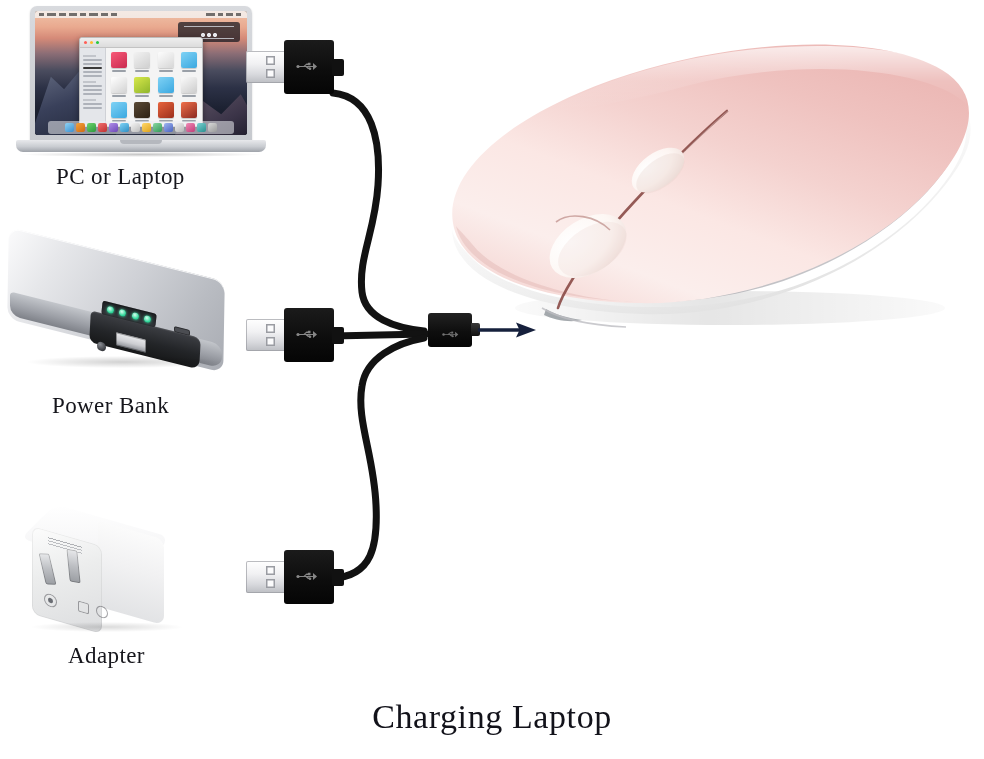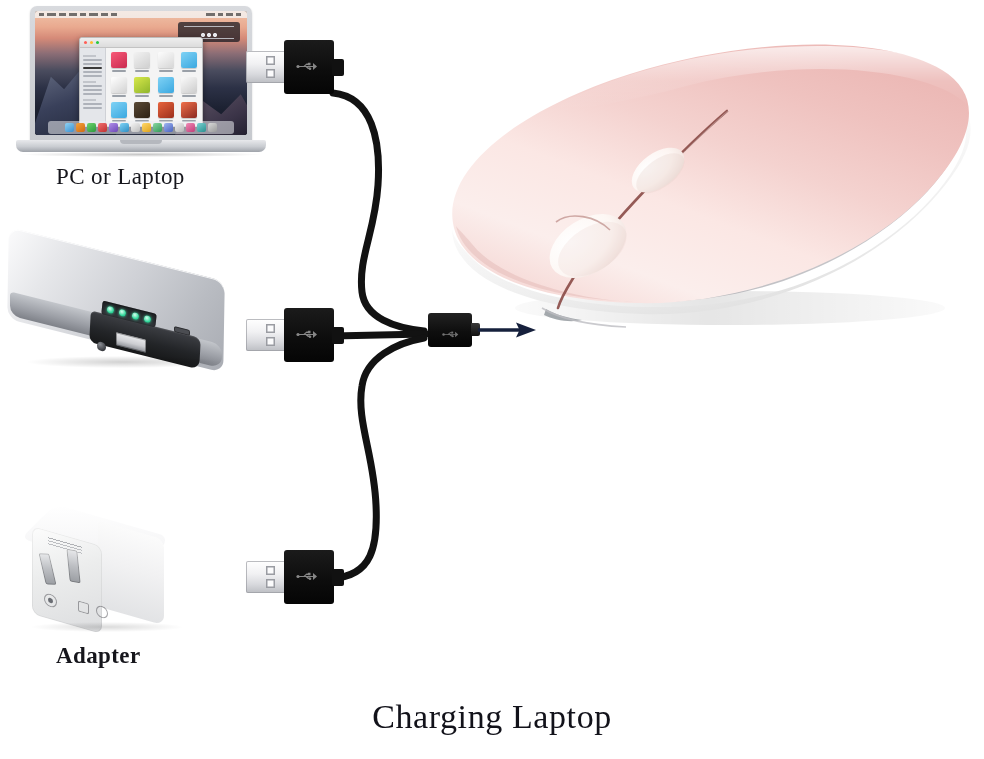--- a/index.html
+++ b/index.html
@@ -523,35 +523,36 @@
         <span class="led"></span>
         <span class="led"></span>
       </div>
       <div class="pb-usb"></div>
       <div class="pb-micro"></div>
       <div class="pb-btn"></div>
       <div class="pb-shadow"></div>
     </div>
   </div>
 
+  <span class="device-label" style="left:52px; top:393px;">Power Bank</span>
 
   <div class="abs" id="adapter">
     <div class="ad-top"></div>
     <div class="ad-right"></div>
     <div class="ad-front"></div>
     <div class="ad-text"></div>
     <div class="prong p1"></div>
     <div class="prong p2"></div>
     <div class="ad-mark m-a"></div>
     <div class="ad-mark m-b"></div>
     <div class="ad-mark m-c"></div>
     <div class="ad-shadow"></div>
   </div>
 
-  <span class="device-label" style="left:56px; top:643px;font-weight:bold;">Adapter</span>
+  <span class="device-label" style="left:68px; top:643px;">Adapter</span>
 
   <svg id="cables" viewBox="0 0 984 759" xmlns="http://www.w3.org/2000/svg">
 
     <path d="M 333 93
              C 372 97, 381 140, 378 185
              C 375 232, 358 258, 362 292
              C 365 318, 395 328, 424 331" fill="none" stroke="#121212" stroke-width="7" stroke-linecap="round"></path>
 
     <path d="M 333 336 L 426 334" fill="none" stroke="#121212" stroke-width="7" stroke-linecap="round"></path>
 

